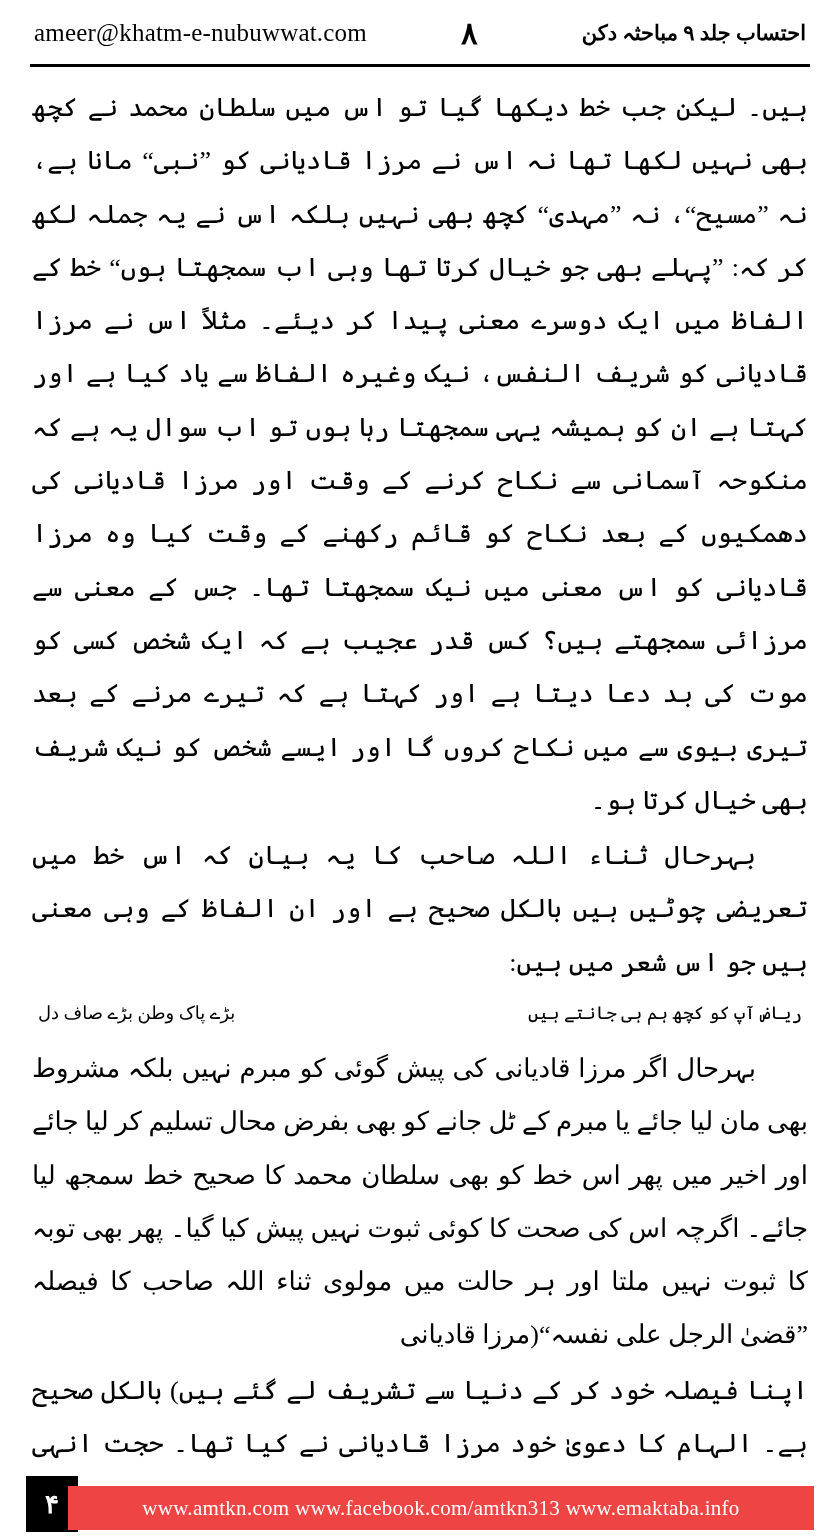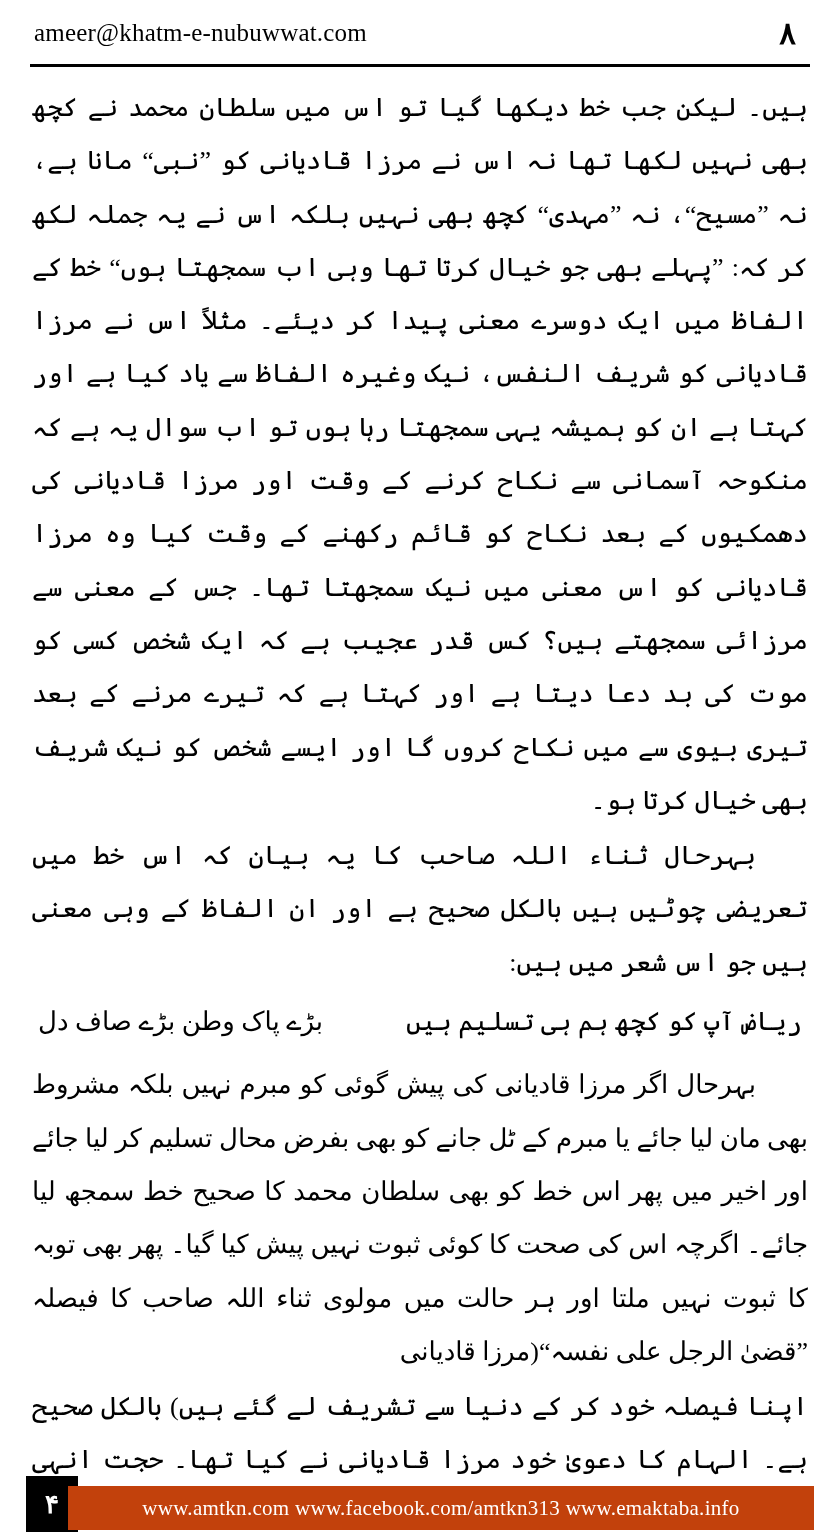--- a/index.html
+++ b/index.html
@@ -76,21 +76,21 @@
   .bold {
     font-weight: normal;
   }
 
   
   .couplet {
     display: flex;
     flex-direction: row-reverse;
     justify-content: space-between;
     direction: rtl;
-    font-size: 26px;
+    font-size: 18px;
     margin: 6px 0 10px 0;
     padding: 0 6px;
     gap: 46px;
   }
   .couplet .hemistich {
     white-space: nowrap;
     letter-spacing: 2px;
   }
 
   
@@ -100,21 +100,21 @@
     bottom: 0;
     width: 840px;
     height: 66px;
   }
   .footer-bar {
     position: absolute;
     left: 68px;
     right: 26px;
     top: 12px;
     height: 44px;
-    background: #c2410c;
+    background: #ef4444;
     color: #fff;
     display: flex;
     align-items: center;
     justify-content: center;
     font-family: "Liberation Serif", serif;
     font-size: 21px;
     letter-spacing: 0.3px;
     white-space: nowrap;
     text-align: right;
   }
@@ -134,33 +134,34 @@
   }
 </style>
 </head>
 <body>
 
 <div class="page">
 
   <div class="header">
     <div class="header-left">ameer@khatm-e-nubuwwat.com</div>
     <div class="header-center">۸</div>
+    <div class="header-right">احتساب جلد ۹ مباحثہ دکن</div>
   </div>
 
   <div class="rule"></div>
 
   <div class="content">
 
     <p class="para">ہیں۔ لیکن جب خط دیکھا گیا تو اس میں سلطان محمد نے کچھ بھی نہیں لکھا تھا نہ اس نے مرزا قادیانی کو ”نبی“ مانا ہے، نہ ”مسیح“، نہ ”مہدی“ کچھ بھی نہیں بلکہ اس نے یہ جملہ لکھ کر کہ: ”پہلے بھی جو خیال کرتا تھا وہی اب سمجھتا ہوں“ خط کے الفاظ میں ایک دوسرے معنی پیدا کر دیئے۔ مثلاً اس نے مرزا قادیانی کو شریف النفس، نیک وغیرہ الفاظ سے یاد کیا ہے اور کہتا ہے ان کو ہمیشہ یہی سمجھتا رہا ہوں تو اب سوال یہ ہے کہ منکوحہ آسمانی سے نکاح کرنے کے وقت اور مرزا قادیانی کی دھمکیوں کے بعد نکاح کو قائم رکھنے کے وقت کیا وہ مرزا قادیانی کو اس معنی میں نیک سمجھتا تھا۔ جس کے معنی سے مرزائی سمجھتے ہیں؟ کس قدر عجیب ہے کہ ایک شخص کسی کو موت کی بد دعا دیتا ہے اور کہتا ہے کہ تیرے مرنے کے بعد تیری بیوی سے میں نکاح کروں گا اور ایسے شخص کو نیک شریف بھی خیال کرتا ہو۔</p>
 
     <p class="para indent">بہرحال ثناء اللہ صاحب کا یہ بیان کہ اس خط میں تعریضی چوٹیں ہیں بالکل صحیح ہے اور ان الفاظ کے وہی معنی ہیں جو اس شعر میں ہیں:</p>
 
     <div class="couplet">
       <span class="hemistich">بڑے پاک وطن بڑے صاف دل</span>
-      <span class="hemistich">ریاض آپ کو کچھ ہم ہی تسلیم ہیں</span>
+      <span class="hemistich">ریاض آپ کو کچھ ہم ہی جانتے ہیں</span>
     </div>
 
     <p class="para indent"><span>بہرحال اگر مرزا قادیانی کی پیش گوئی کو مبرم نہیں بلکہ مشروط بھی مان لیا جائے یا مبرم کے ٹل جانے کو بھی بفرض محال تسلیم کر لیا جائے اور اخیر میں پھر اس خط کو بھی سلطان محمد کا صحیح خط سمجھ لیا جائے۔ اگرچہ اس کی صحت کا کوئی ثبوت نہیں پیش کیا گیا۔ پھر بھی توبہ کا ثبوت نہیں ملتا اور ہر حالت میں مولوی ثناء اللہ صاحب کا فیصلہ </span><span class="bold">”قضیٰ الرجل علی نفسہ“</span><span>(مرزا قادیانی</span></p>
 
     <p class="para">اپنا فیصلہ خود کر کے دنیا سے تشریف لے گئے ہیں) بالکل صحیح ہے۔ الہام کا دعویٰ خود مرزا قادیانی نے کیا تھا۔ حجت انہی کی بات ہو سکتی ہے دوسروں کو اس میں بولنے کا کوئی حق نہیں ہے۔</p>
 
   </div>
 
 </div>
 

